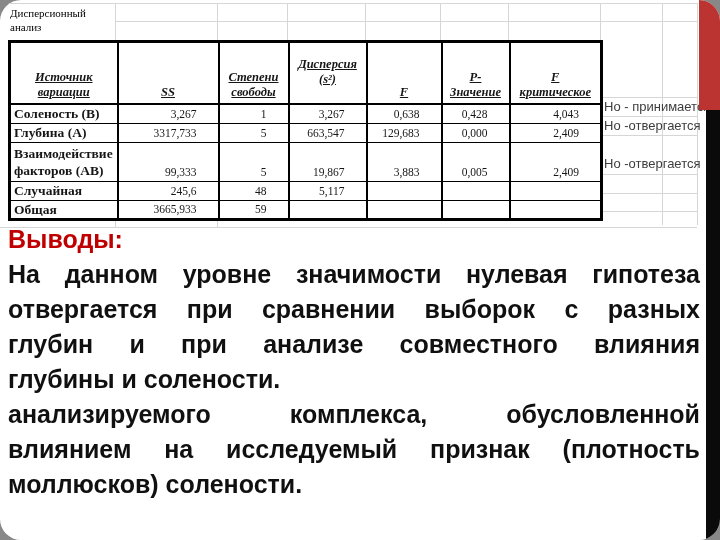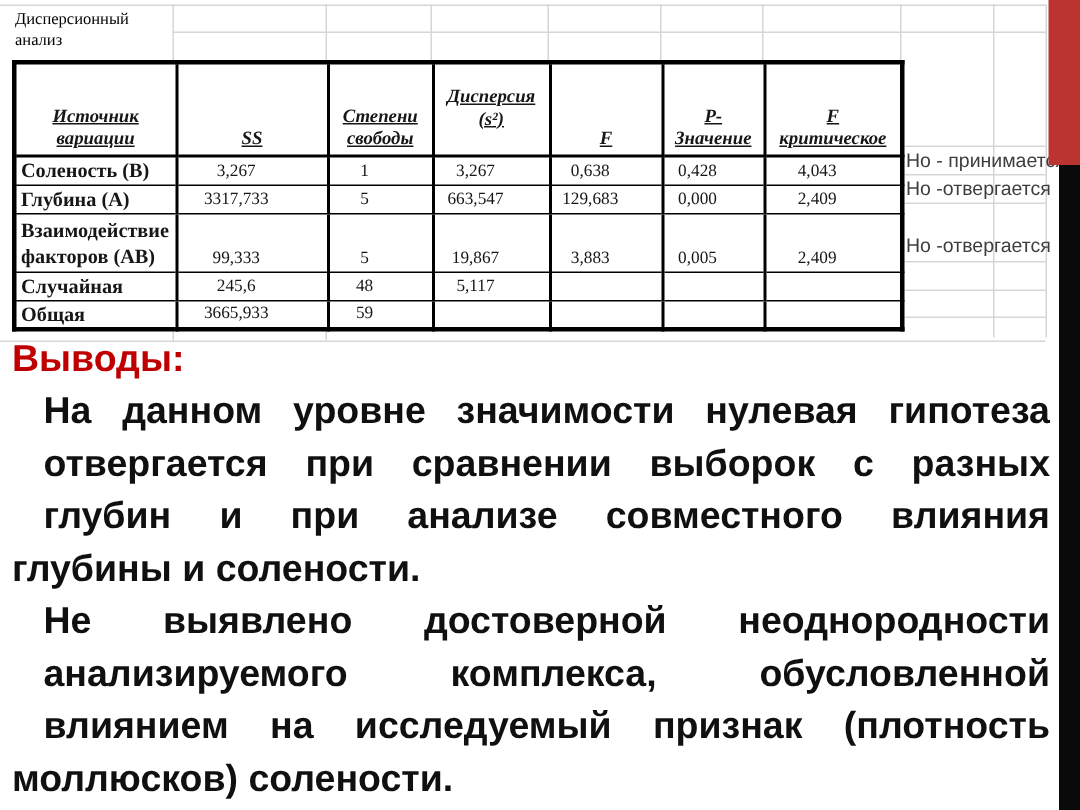--- a/index.html
+++ b/index.html
@@ -1,18 +1,18 @@
 <!DOCTYPE html>
 <html><head>
 <meta charset="utf-8">
 <style>
   html,body{margin:0;padding:0;background:#888;}
   .slide{
     position:relative;width:720px;height:540px;background:#ffffff;
-    overflow:hidden;font-family:"Liberation Sans",sans-serif;
+    overflow:hidden;font-family:"Liberation Sans",sans-serif;border-radius:21px;
   }
   
   .gl{position:absolute;background:#d6d6d6;}
   
   .sheet-label{
     position:absolute;left:10px;top:6px;width:95px;
     font:11px/14px "Liberation Serif",serif;color:#000;
   }
   
   table.anova{
@@ -29,21 +29,21 @@
     border-bottom:2px solid #000;height:57px;vertical-align:bottom;
     font:italic bold 12.5px/15px "Liberation Serif",serif;text-align:center;
     padding-bottom:3px;
     text-decoration:underline;
   }
   table.anova td.lbl{
     font:bold 13.5px/17px "Liberation Serif",serif;text-align:left;
     padding-left:3px;vertical-align:middle;
   }
   table.anova td.num{
-    font:11.5px/14px "Liberation Serif",serif;text-align:center;
+    font:11.5px/14px "Liberation Serif",serif;text-align:right;
     padding-right:21px;vertical-align:middle;
   }
   tr.r1,tr.r2,tr.r4{height:19px;}
   tr.r3{height:39px;}
   tr.r5{height:18px;}
   
   .note{
     position:absolute;left:604px;width:112px;height:16px;
     font:13px/16px "Liberation Sans",sans-serif;color:#3d3d3d;
     white-space:nowrap;
@@ -54,21 +54,21 @@
   .blackbar{position:absolute;left:706px;top:110px;width:14px;height:430px;background:#0a0a0a;}
   
   .conclusions{position:absolute;left:8px;top:222px;width:692px;}
   .concl-heading{
     font:bold 25px/35px "Liberation Sans",sans-serif;color:#c00000;
   }
   .cline{
     font:bold 25px/35px "Liberation Sans",sans-serif;color:#101010;
     white-space:nowrap;
   }
-  .cline.j{text-align:justify;text-align-last:justify;margin-left:21px;}
+  .cline.j{text-align:justify;text-align-last:justify;}
   .cline.l{text-align:left;}
 </style>
 </head>
 <body>
 
 <div class="slide">
 
   <div>
     <div class="gl" style="left:0;top:3px;width:697px;height:1px;"></div>
     <div class="gl" style="left:115px;top:21px;width:582px;height:1px;"></div>
@@ -189,19 +189,18 @@
 
   <div class="redbar"></div>
   <div class="blackbar"></div>
 
   <div class="conclusions">
     <div class="concl-heading">Выводы:</div>
     <div class="cline j">На данном уровне значимости нулевая гипотеза</div>
     <div class="cline j">отвергается при сравнении выборок с разных</div>
     <div class="cline j">глубин и при анализе совместного влияния</div>
     <div class="cline l">глубины и солености.</div>
-    <div class="cline j">Не выявлено достоверной неоднородности</div>
     <div class="cline j">анализируемого комплекса, обусловленной</div>
     <div class="cline j">влиянием на исследуемый признак (плотность</div>
     <div class="cline l">моллюсков) солености.</div>
   </div>
 
 </div>
 
 </body></html>

